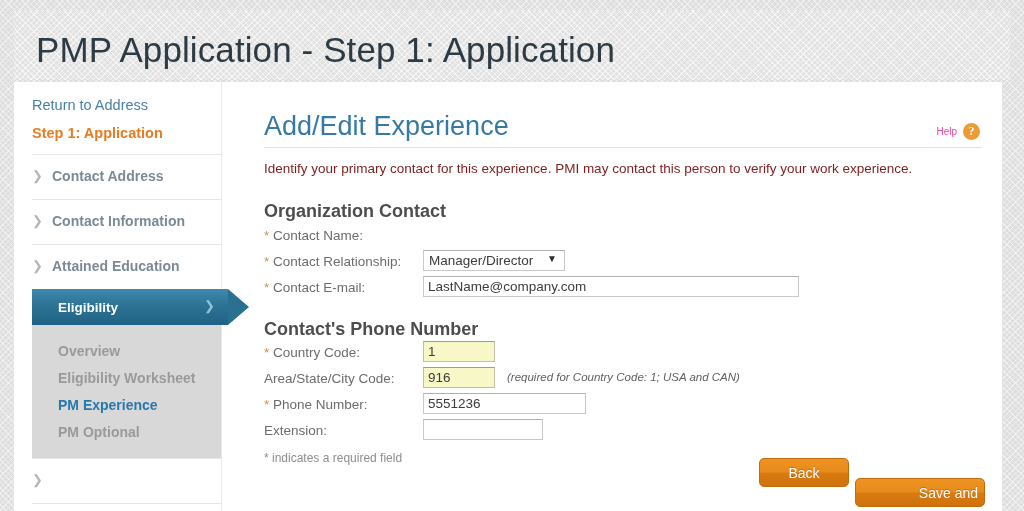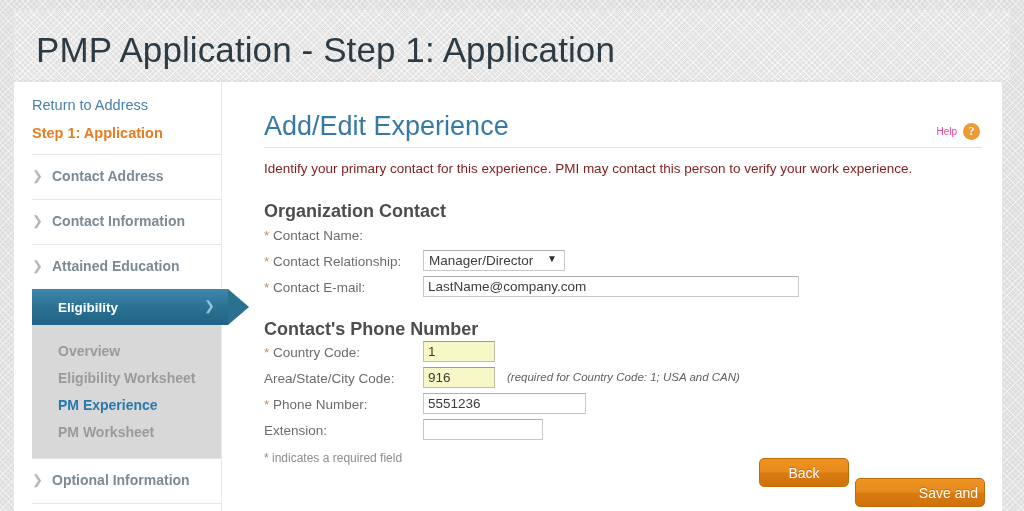--- a/index.html
+++ b/index.html
@@ -335,26 +335,25 @@
 
       <div class="side-group" style="top:162px;">
         <span class="chev">❯</span>
         <span class="glabel">Attained Education</span>
       </div>
 
       <div class="submenu">
         <div class="sub-item" style="top:18px;">Overview</div>
         <div class="sub-item" style="top:45px;">Eligibility Worksheet</div>
         <div class="sub-item active" style="top:72px;">PM Experience</div>
-        <div class="sub-item" style="top:99px;">PM Worksheet</div>
+        <div class="sub-item" style="top:99px;">PM Optional</div>
       </div>
 
       <div class="side-group" style="top:376px; border-top:1px solid #e6e6e6;">
         <span class="chev">❯</span>
-        <span class="glabel">Optional Information</span>
       </div>
 
       <div class="side-group" style="top:421px; height:8px;"></div>
     </div>
 
     <div class="v-divider"></div>
 
     <div class="req-bar">
       <div class="body"></div>
       <div class="tip"></div>

